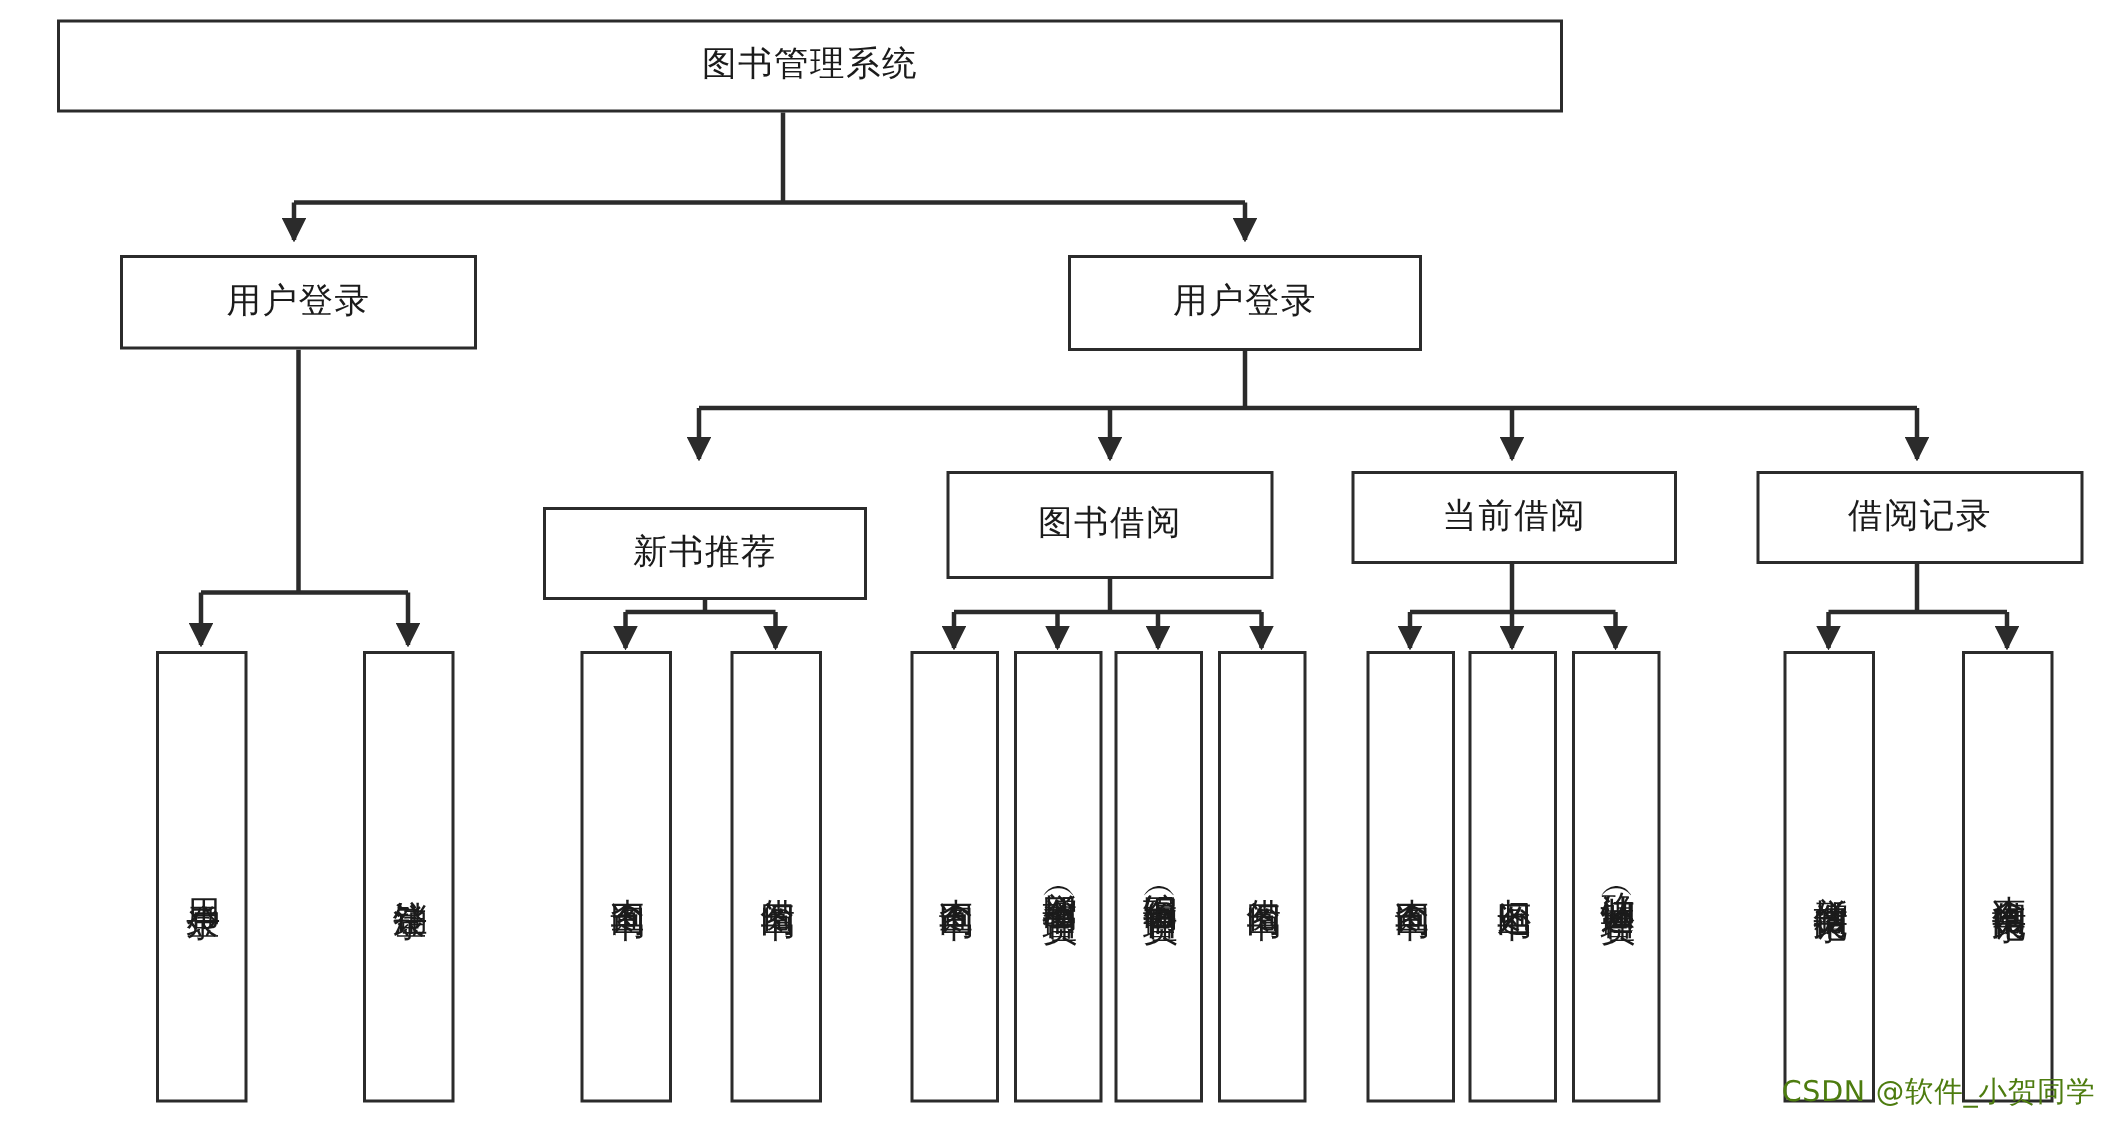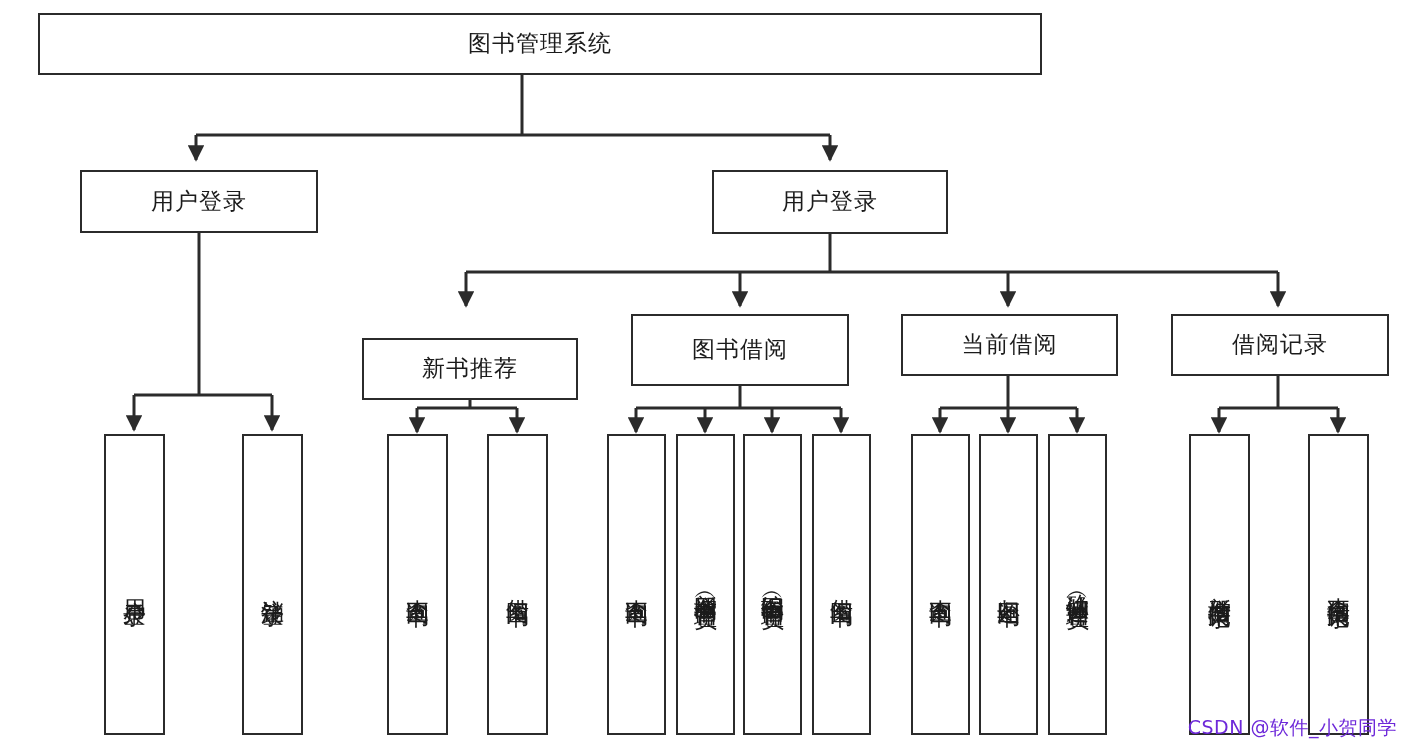--- a/index.html
+++ b/index.html
@@ -49,21 +49,21 @@
     line-height: 1.18;
     letter-spacing: 2px;
     white-space: nowrap;
     max-height: 285px;
   }
   #watermark {
     position: absolute;
     right: 8px;
     bottom: 6px;
     font-size: 19px;
-    color: #6d28d9;
+    color: #4d7c0f;
     letter-spacing: 0.5px;
     white-space: nowrap;
   }
 </style>
 </head>
 <body>
 
 <div id="stage">
 
   <svg id="connectors" viewBox="0 0 1405 747" xmlns="http://www.w3.org/2000/svg">

